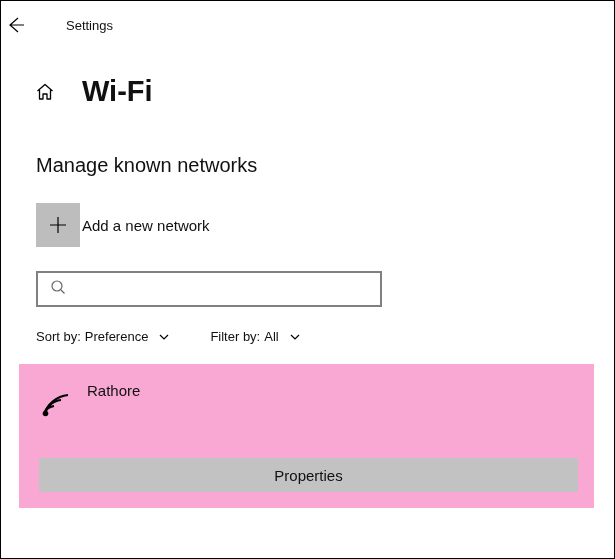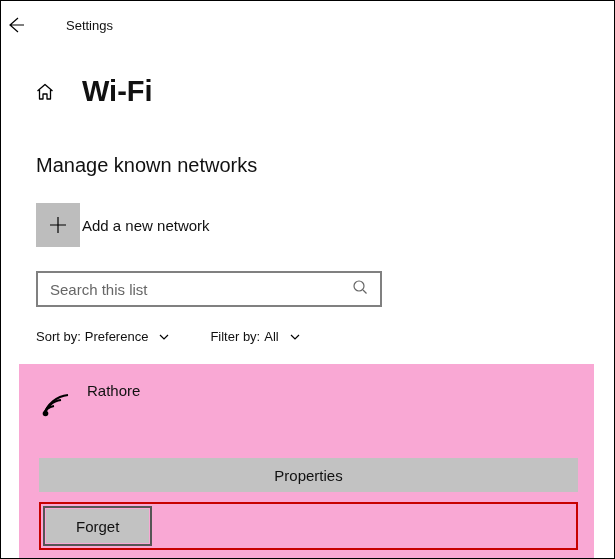--- a/index.html
+++ b/index.html
@@ -198,21 +198,20 @@
 <div class="add-network">
   <div class="add-icon-box">
     <svg width="20" height="20" viewBox="0 0 20 20">
       <path d="M10 2 V18 M2 10 H18" stroke="#000" stroke-width="1.2"></path>
     </svg>
   </div>
   <div class="add-network-label">Add a new network</div>
 </div>
 
 <div class="search-box">
-  <span class="search-placeholder">Search this list</span>
   <span>
     <svg width="16" height="16" viewBox="0 0 16 16" fill="none">
       <circle cx="7" cy="7" r="5" stroke="#666" stroke-width="1.2"></circle>
       <path d="M11 11 L14.5 14.5" stroke="#666" stroke-width="1.2"></path>
     </svg>
   </span>
 </div>
 
 <div class="filters">
   <div class="filter-group">
@@ -243,19 +242,14 @@
         <path d="M4 28 A28 28 0 0 1 28 8" stroke="#000" stroke-width="2.2" fill="none"></path>
         <path d="M4 28 A20 20 0 0 1 21 13" stroke="#000" stroke-width="2.2" fill="none"></path>
         <path d="M4 28 A12 12 0 0 1 14 19" stroke="#000" stroke-width="2.2" fill="none"></path>
         <circle cx="5.5" cy="26.5" r="2.8" fill="#000"></circle>
       </svg>
     </div>
     <div class="network-name">Rathore</div>
   </div>
   <div class="network-buttons">
     <button class="btn">Properties</button>
-    <span class="forget-highlight">
-      <span class="forget-inner">
-        <button class="btn" style="padding:0 30px;">Forget</button>
-      </span>
-    </span>
   </div>
 </div>
 
 </body></html>

